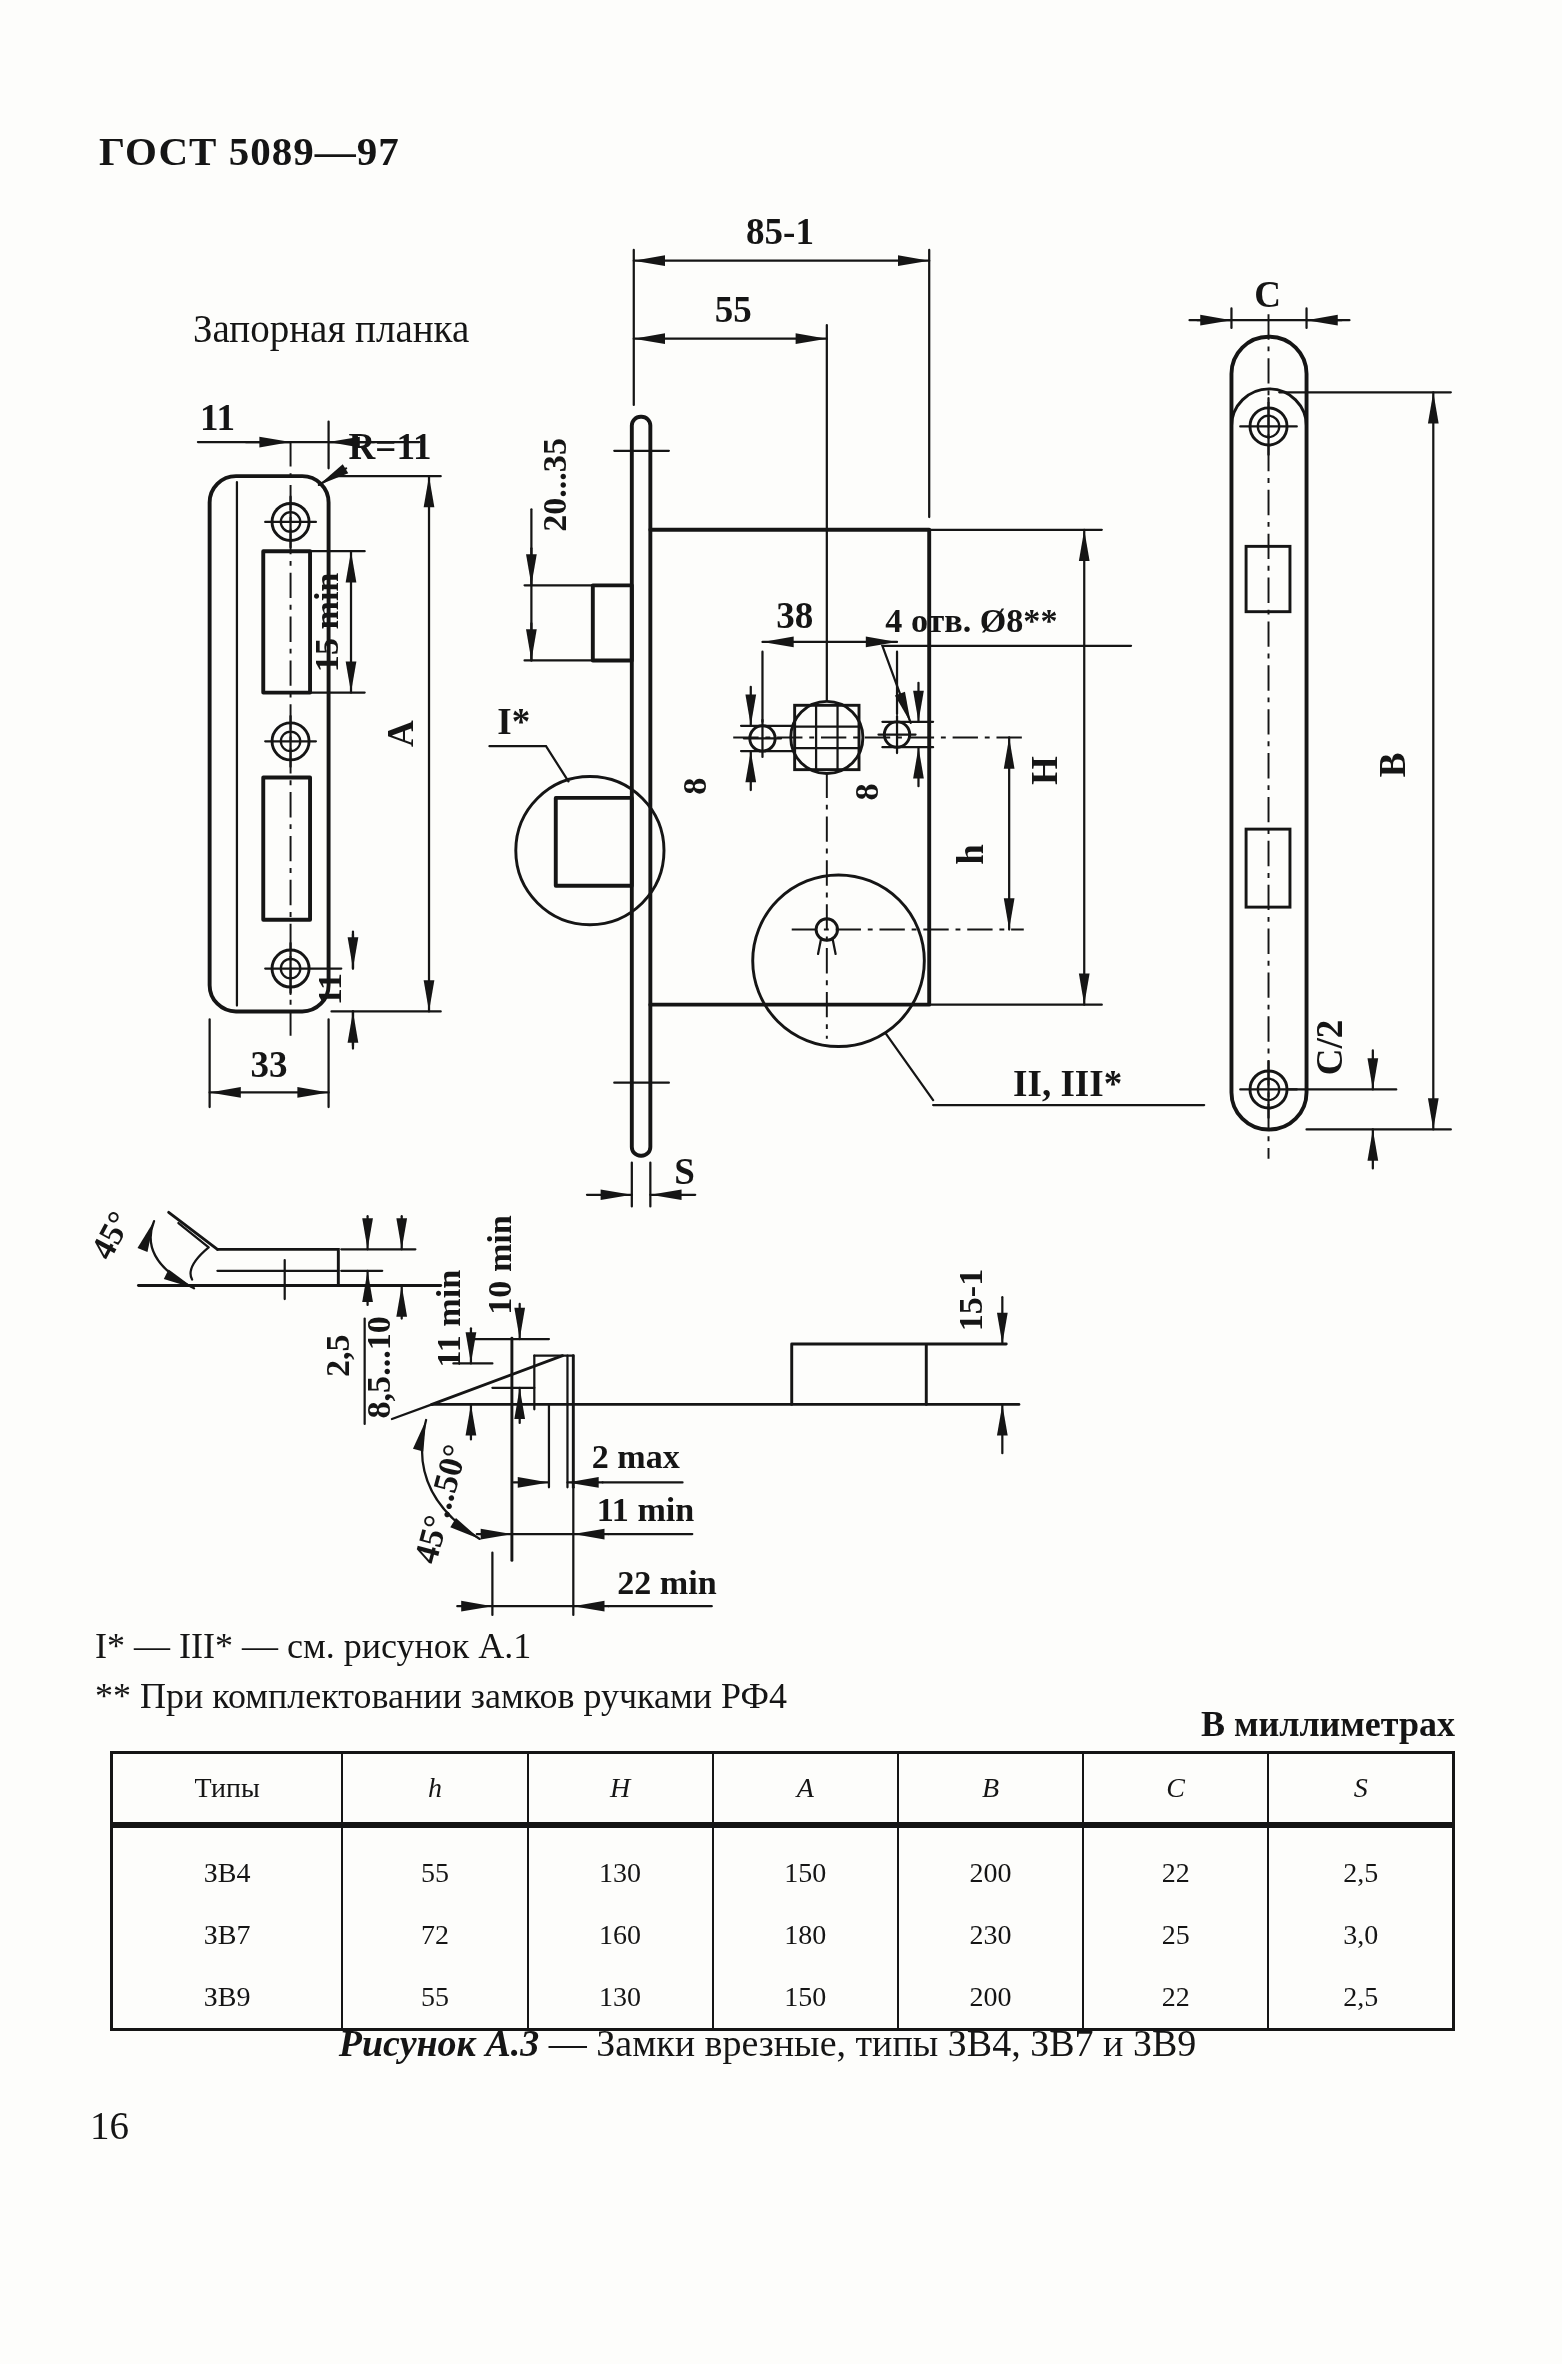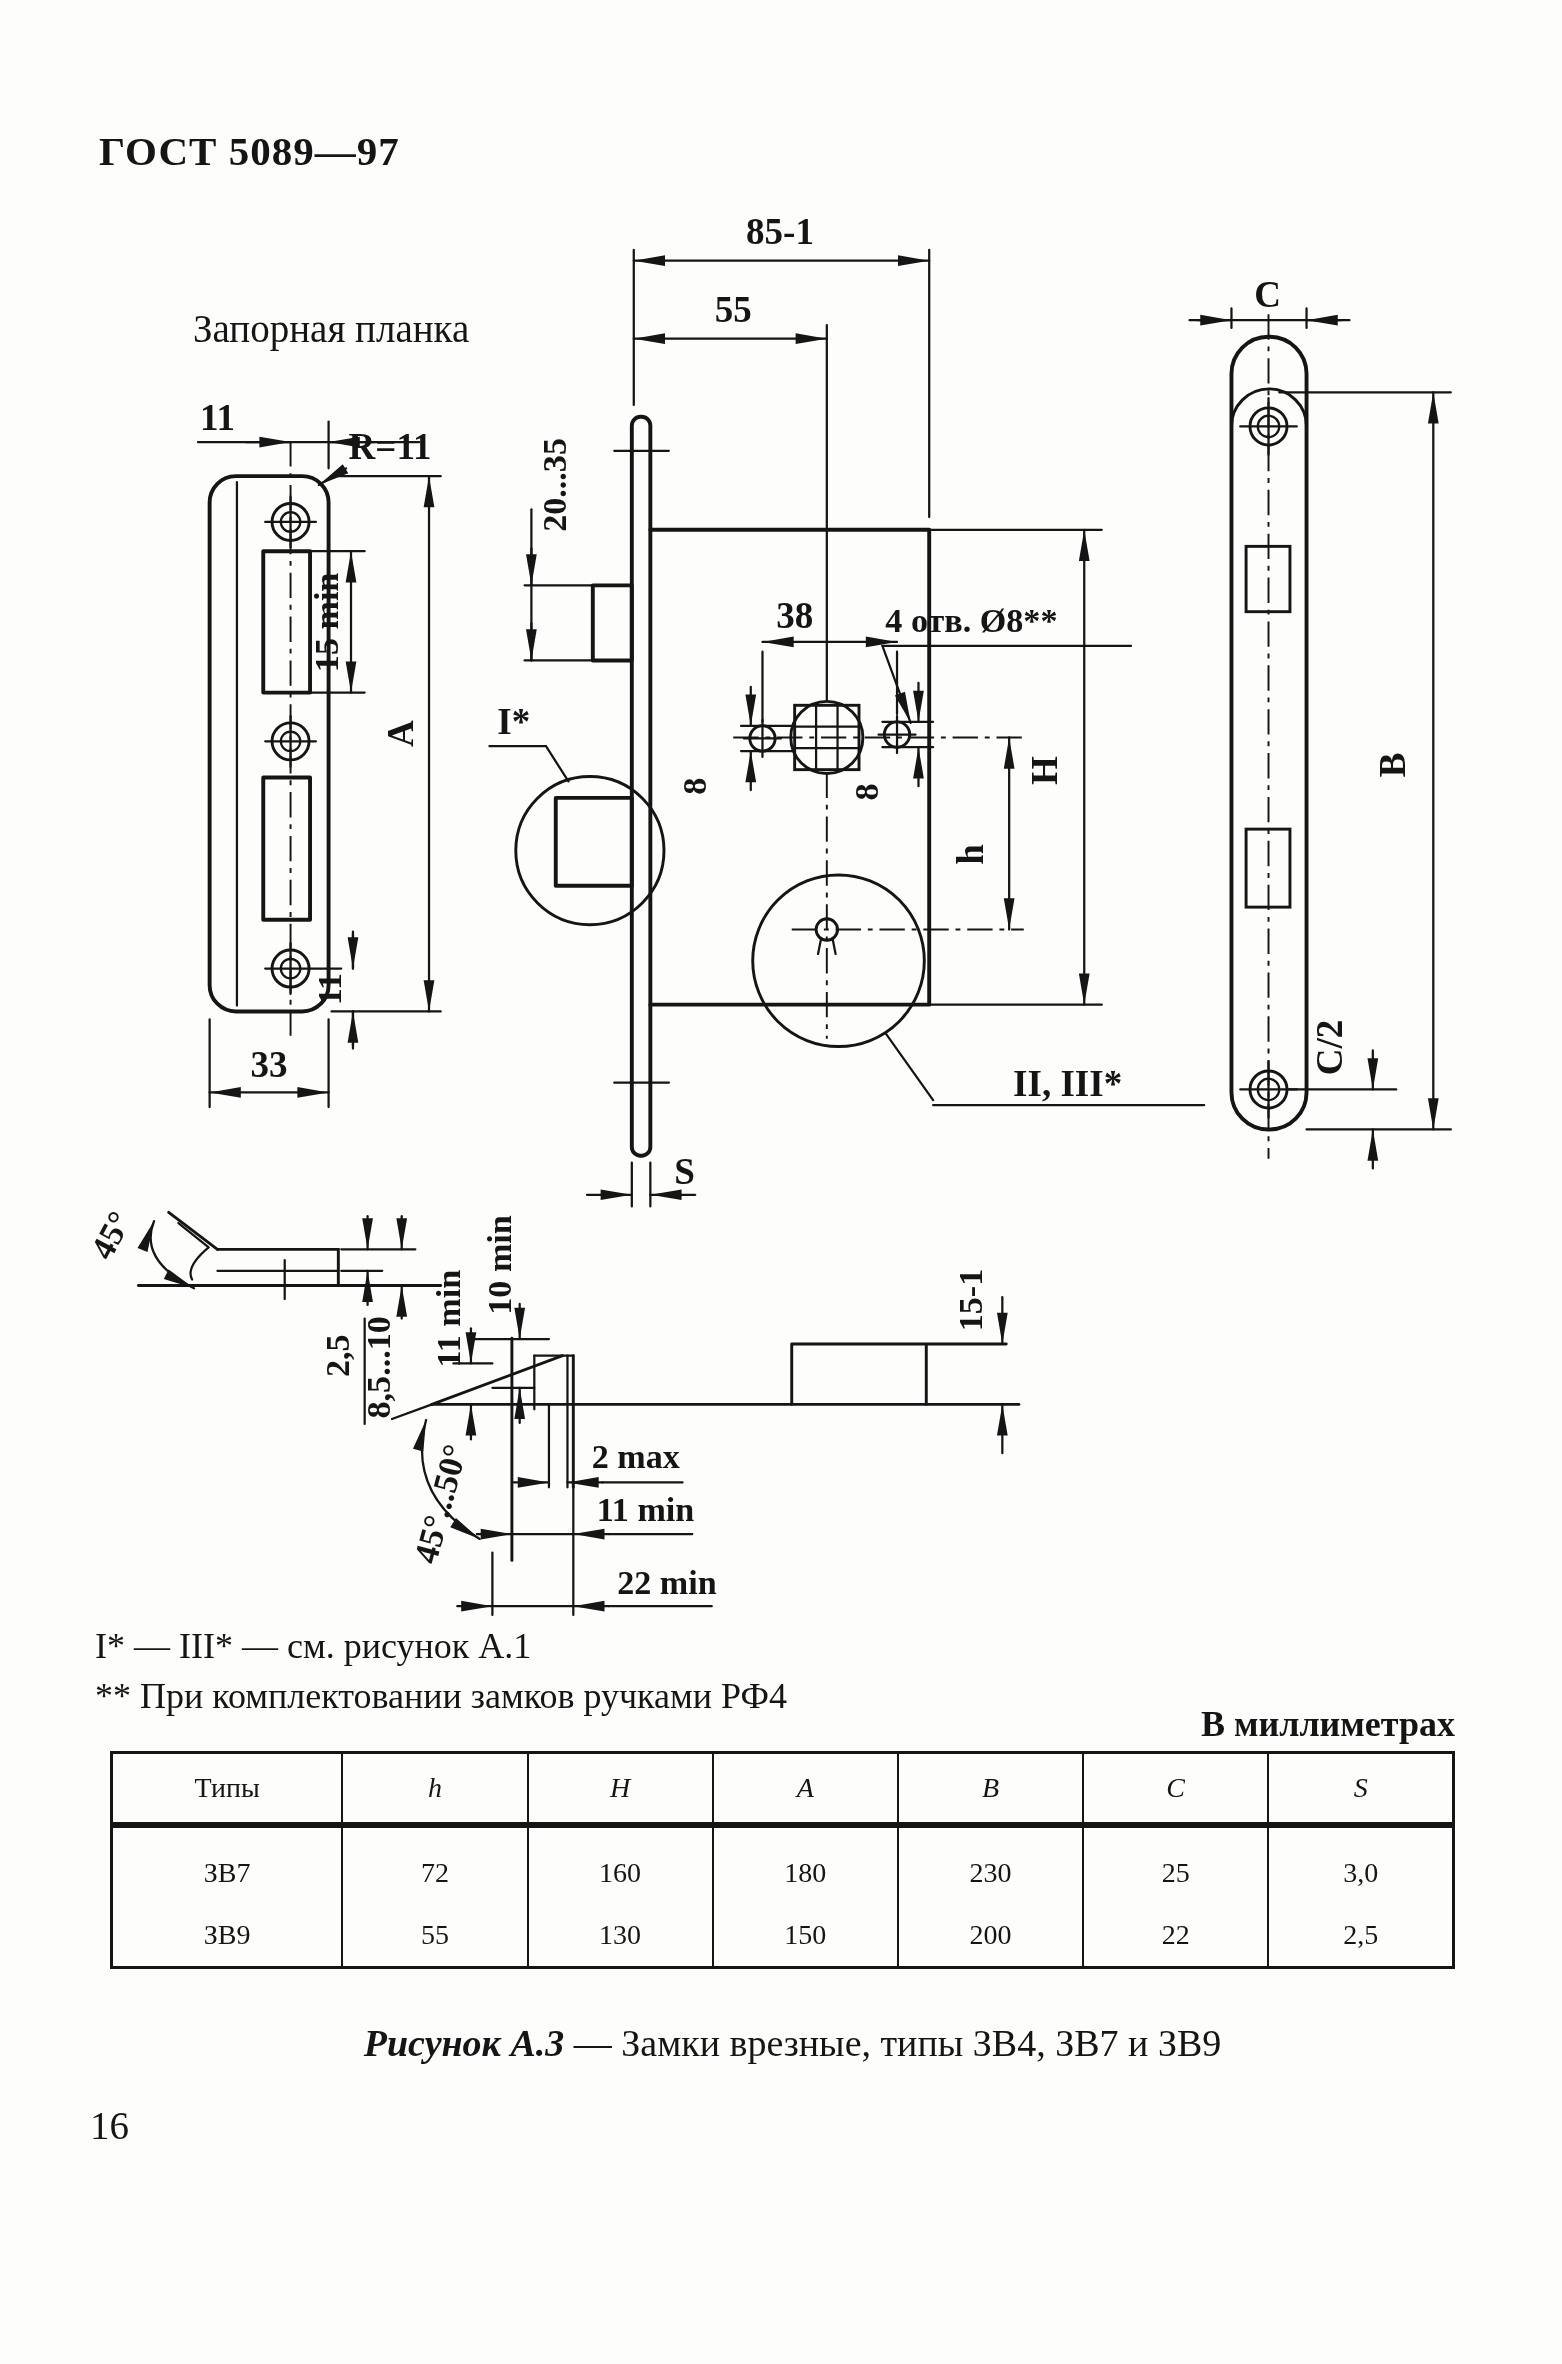--- a/index.html
+++ b/index.html
@@ -23,21 +23,21 @@
   .tblwrap{left:110px;top:1751px;width:1345px;}
   table.spec{border-collapse:collapse;width:100%;table-layout:fixed;}
   table.spec td,table.spec th{border-left:2.9px solid #151515;text-align:center;
      font-size:28px;font-weight:400;padding:0;}
   table.spec tr>*:first-child{border-left:none;}
   table.spec{border:3.9px solid #151515;}
   table.spec thead th{height:68px;border-bottom:6.8px solid #151515;}
   table.spec tbody td{height:62px;}
   table.spec tbody tr:first-child td{padding-top:13.7px;}
   .it{font-style:italic;}
-  .caption{left:120px;top:2021px;width:1345px;text-align:center;font-size:38px;}
+  .caption{left:95px;top:2021px;width:1345px;text-align:center;font-size:38px;}
   .caption .lead{font-weight:700;font-style:italic;}
 </style>
 </head>
 <body>
 
 <div class="page">
 
   <div class="abs gost-head">ГОСТ 5089—97</div>
   <div class="abs plate-label">Запорная планка</div>
 
@@ -289,20 +289,29 @@
           <th class="it">h</th>
           <th class="it">H</th>
           <th class="it">A</th>
           <th class="it">B</th>
           <th class="it">C</th>
           <th class="it">S</th>
         </tr>
       </thead>
       <tbody>
         <tr>
+          <td>ЗВ4</td>
+          <td>55</td>
+          <td>130</td>
+          <td>150</td>
+          <td>200</td>
+          <td>22</td>
+          <td>2,5</td>
+        </tr>
+        <tr>
           <td>ЗВ7</td>
           <td>72</td>
           <td>160</td>
           <td>180</td>
           <td>230</td>
           <td>25</td>
           <td>3,0</td>
         </tr>
         <tr>
           <td>ЗВ9</td>

